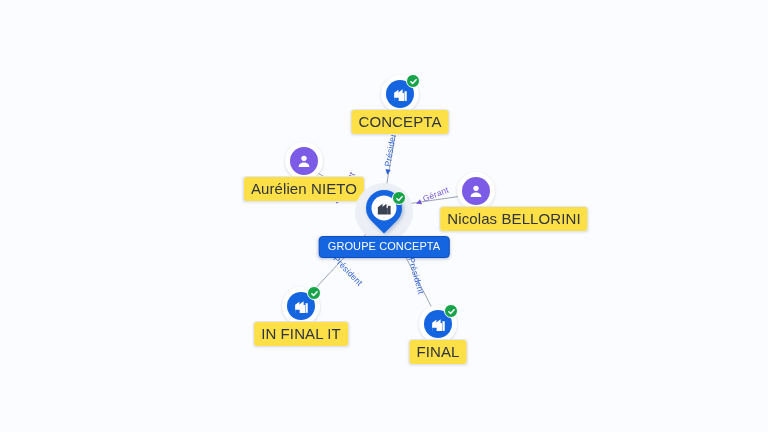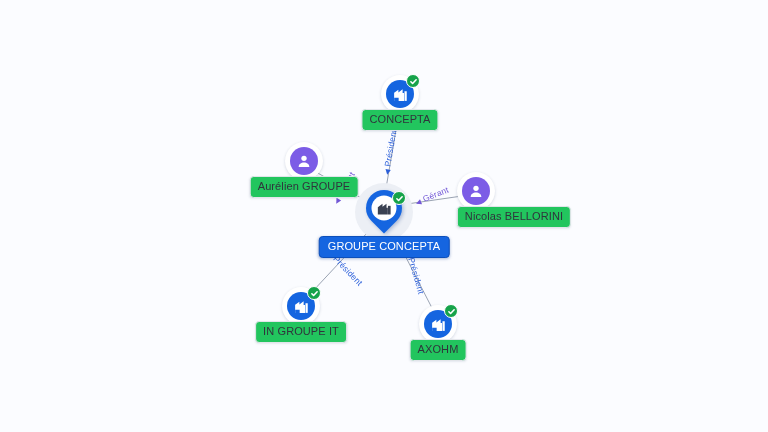--- a/index.html
+++ b/index.html
@@ -122,25 +122,25 @@
     justify-content: center;
     box-sizing: border-box;
   }
   .badge-check svg { display: block; }
 
   
   .chip {
     position: absolute;
     transform: translate(-50%, 0);
     white-space: nowrap;
-    font-size: 11px;
+    font-size: 15px;
     line-height: 1;
     padding: 4px 7px 5px 7px;
     border-radius: 4px;
-    background: #22c55e;
+    background: #fde047;
     color: #30343c;
     border: 1px solid #e2e5ea;
     box-shadow: 0 1px 2px rgba(40,60,100,.10);
     letter-spacing: .1px;
   }
   .chip.selected {
     background: #1565e0;
     color: #ffffff;
     border: 1px solid #0d4fba;
     font-size: 11px;
@@ -215,21 +215,21 @@
         <div class="node-glyph-wrap" style="left: 304px; top: 161px;">
           <div class="disc">
             <div class="disc-inner person">
   <svg width="16" height="16" viewBox="0 0 24 24" fill="#ffffff" aria-hidden="true">
     <circle cx="12" cy="8" r="4"></circle>
     <path d="M4 21c0-4.2 3.6-6.6 8-6.6s8 2.4 8 6.6H4z"></path>
   </svg>
 </div>
           </div>
         </div>
-        <div class="chip" style="left: 304px; top: 176px;">Aurélien GROUPE</div>
+        <div class="chip" style="left: 304px; top: 176px;">Aurélien NIETO</div>
       </div>
       <div class="node" style="left: 0px; top: 0px;">
         <div class="node-glyph-wrap" style="left: 476px; top: 191px;">
           <div class="disc">
             <div class="disc-inner person">
   <svg width="16" height="16" viewBox="0 0 24 24" fill="#ffffff" aria-hidden="true">
     <circle cx="12" cy="8" r="4"></circle>
     <path d="M4 21c0-4.2 3.6-6.6 8-6.6s8 2.4 8 6.6H4z"></path>
   </svg>
 </div>
@@ -250,21 +250,21 @@
     <rect x="14.2" y="11.6" width="1.8" height="1.8"></rect>
   </svg>
 </div>
           </div>
           <div class="badge-check" style="right: 2px; top: 2px;">
   <svg width="9" height="9" viewBox="0 0 24 24" fill="none" stroke="#ffffff" stroke-width="4.2" stroke-linecap="round" stroke-linejoin="round">
     <path d="M5 12.6l4.6 4.6L19 7.4"></path>
   </svg>
 </div>
         </div>
-        <div class="chip" style="left: 301px; top: 321px;">IN GROUPE IT</div>
+        <div class="chip" style="left: 301px; top: 321px;">IN FINAL IT</div>
       </div>
       <div class="node" style="left: 0px; top: 0px;">
         <div class="node-glyph-wrap" style="left: 438px; top: 324px;">
           <div class="disc">
             <div class="disc-inner company">
   <svg width="17" height="17" viewBox="0 0 24 24" fill="#ffffff" aria-hidden="true">
     <path d="M3 21V9.6L9 5.2V9l6-4.4V10h2l0 0V21H3z M3.2 21h6.2v-4.3H3.2V21z"></path>
     <rect x="17.6" y="7.4" width="3.2" height="13.6"></rect>
     <rect x="4.6" y="11.2" width="1.8" height="1.8"></rect>
     <rect x="7.4" y="11.2" width="1.8" height="1.8"></rect>
@@ -272,21 +272,21 @@
     <rect x="14.2" y="11.6" width="1.8" height="1.8"></rect>
   </svg>
 </div>
           </div>
           <div class="badge-check" style="right: 2px; top: 2px;">
   <svg width="9" height="9" viewBox="0 0 24 24" fill="none" stroke="#ffffff" stroke-width="4.2" stroke-linecap="round" stroke-linejoin="round">
     <path d="M5 12.6l4.6 4.6L19 7.4"></path>
   </svg>
 </div>
         </div>
-        <div class="chip" style="left: 438px; top: 339px;">AXOHM</div>
+        <div class="chip" style="left: 438px; top: 339px;">FINAL</div>
       </div>
       <div class="node" style="left: 0px; top: 0px;">
         <div class="pin-wrap" style="left: 384px; top: 212px;">
           <div class="pin-halo"></div>
           <div class="pin-shape"></div>
           <div class="pin-hole">
   <svg width="16" height="16" viewBox="0 0 24 24" fill="#3b4252" aria-hidden="true">
     <path d="M2 21V10l7-5v4.2l6-4.2V11h2v10H2z"></path>
     <rect x="17.2" y="8" width="4" height="13"></rect>
   </svg>

